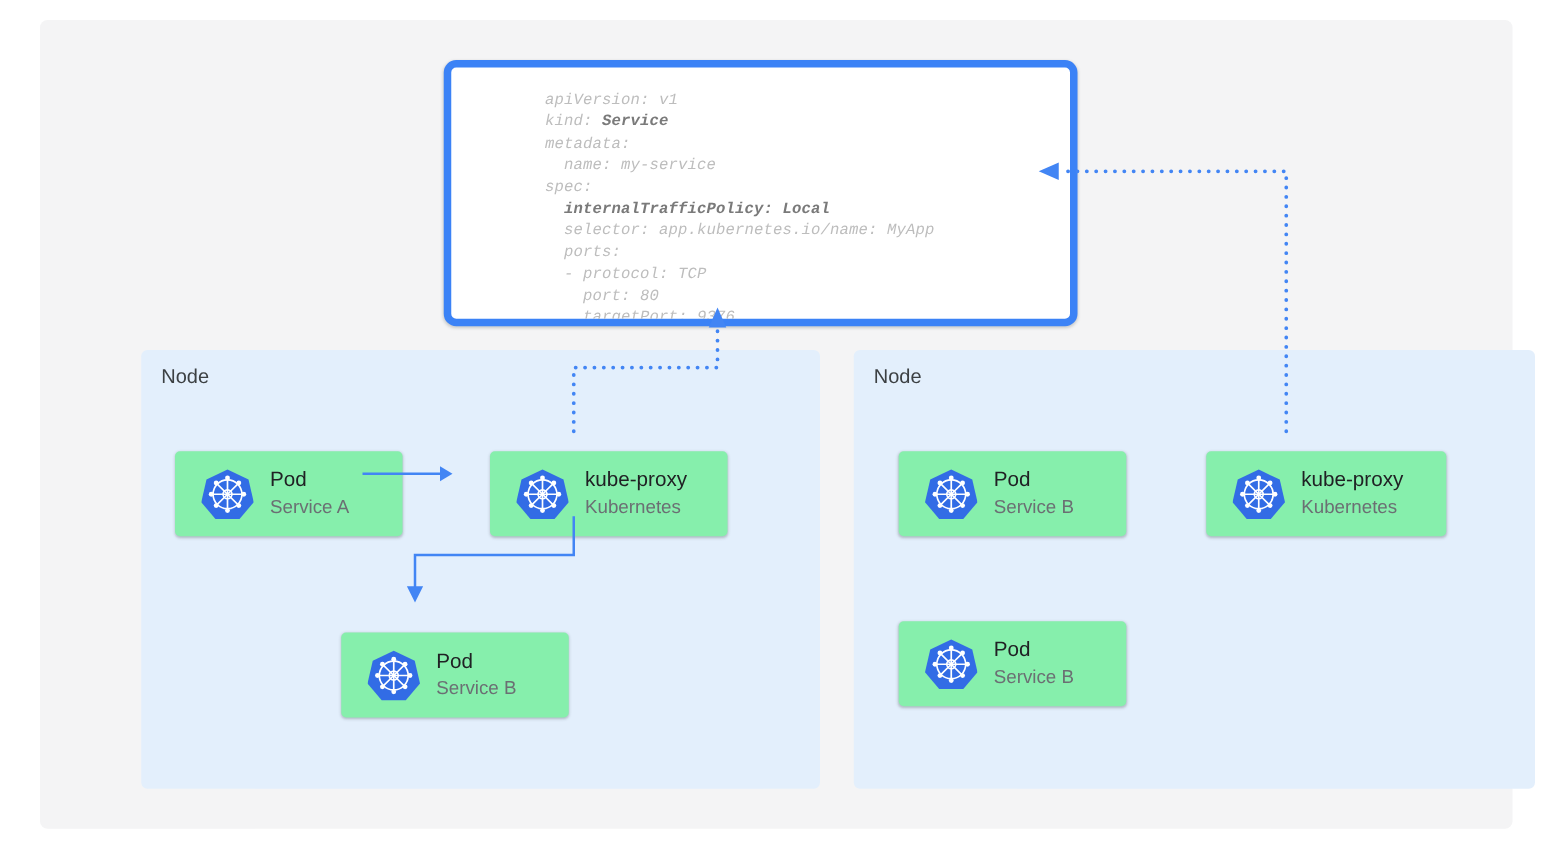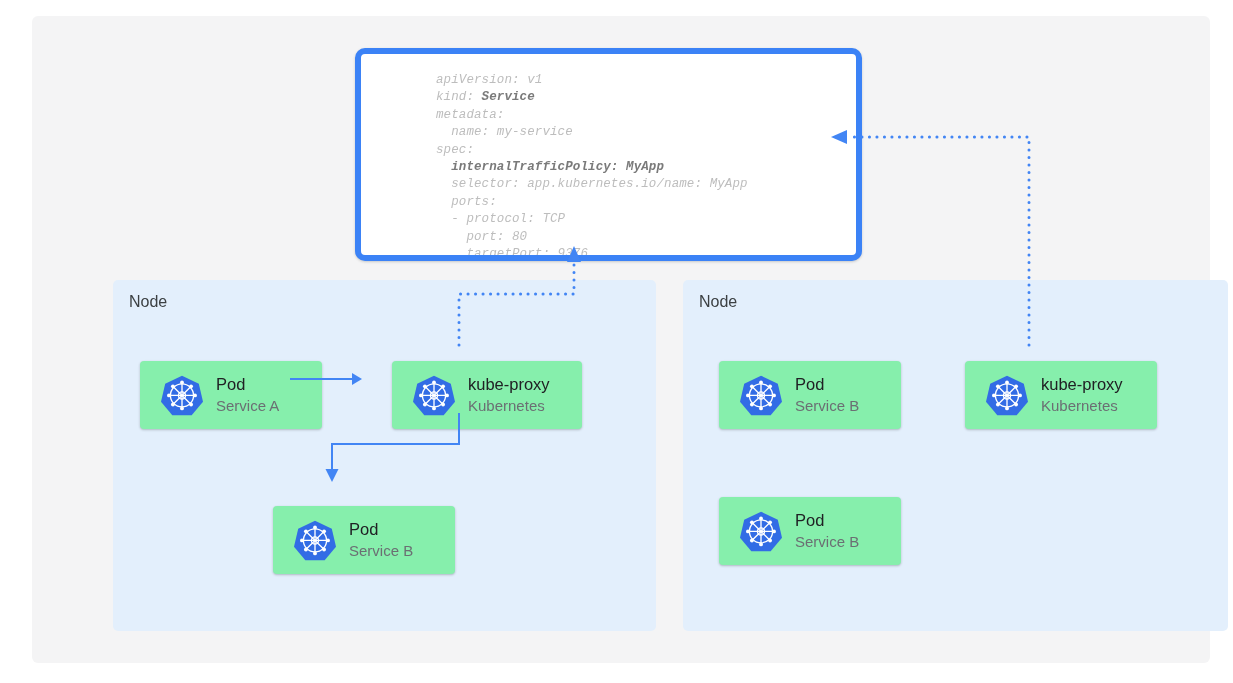--- a/index.html
+++ b/index.html
@@ -140,21 +140,21 @@
 <div id="stage">
 
   <div id="canvas">
 
     <div id="yaml-card">
       <div id="yaml-code">apiVersion: v1
 kind: <span class="b">Service</span>
 metadata:
   name: my-service
 spec:
-  <span class="b">internalTrafficPolicy: MyApp</span>
+  <span class="b">internalTrafficPolicy: Local</span>
   selector: app.kubernetes.io/name: MyApp
   ports:
   - protocol: TCP
     port: 80
     targetPort: 9376</div>
     </div>
 
     <div class="node-panel" id="node-left">
       <div class="node-label">Node</div>
     </div>

